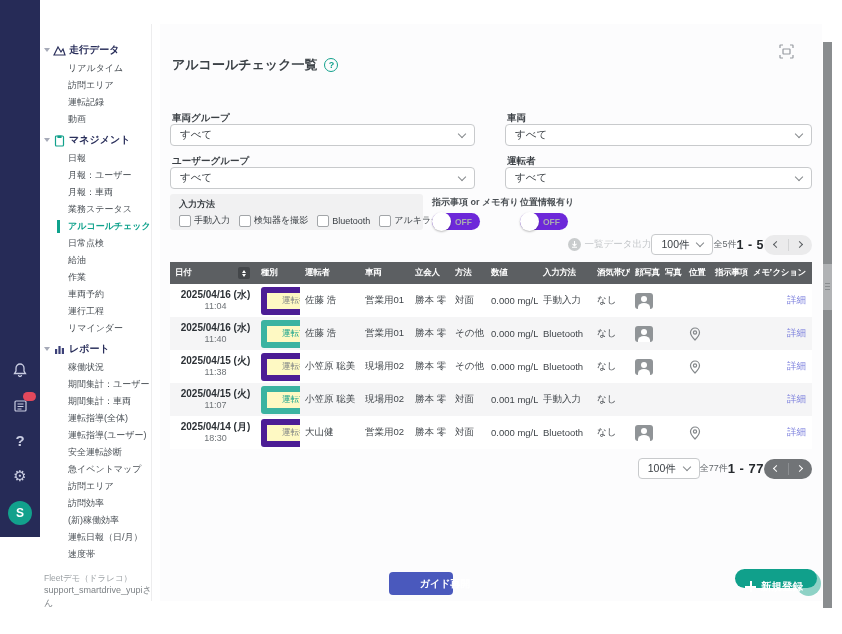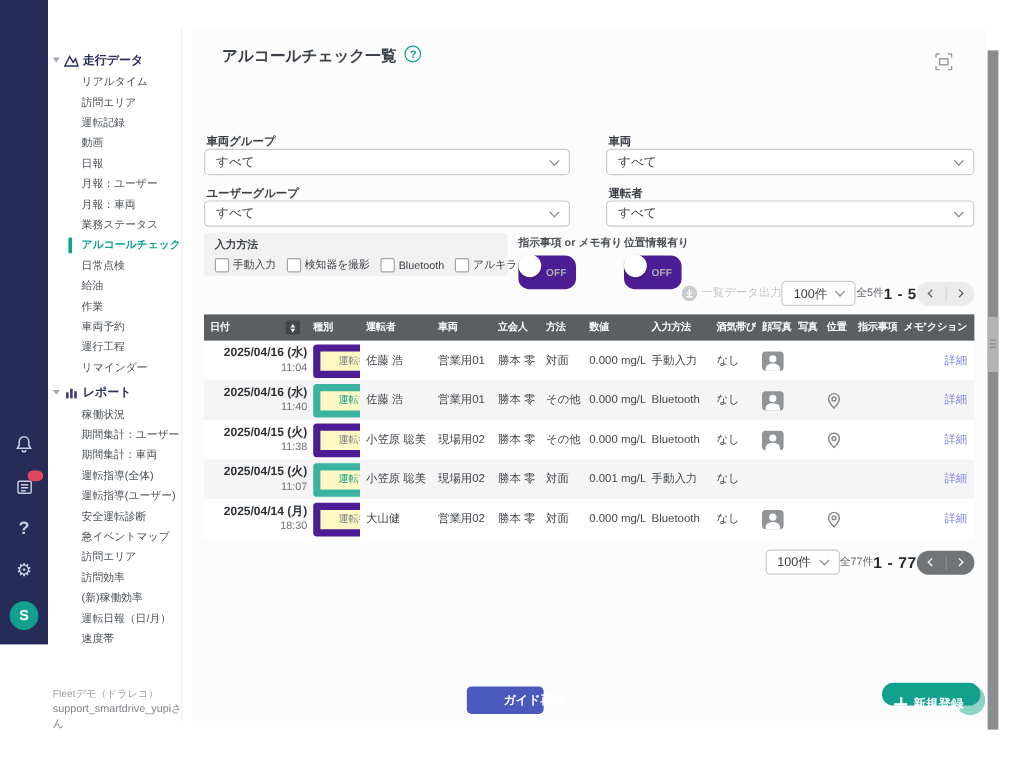--- a/index.html
+++ b/index.html
@@ -30,21 +30,21 @@
     color:#4a5056; white-space:nowrap; cursor:pointer; }
   .nav-item.active { color:#0fa28c; font-weight:bold; }
   .nav-item.active::before { content:""; position:absolute; left:17px; top:2px; bottom:2px; width:3px; background:#0fa28c; }
   .side-footer { position:absolute; left:44px; top:572px; width:116px; line-height:1.45; }
   .sf1 { font-size:8.5px; color:#9ba0a4; }
   .sf2 { font-size:9px; color:#7d8286; }
 
   
   .main { position:absolute; left:160px; top:24px; width:662px; height:577px; background:#fcfcfd; }
   .expand { position:absolute; right:28px; top:20px; width:15px; height:15px; cursor:pointer; }
-  .title-row { position:absolute; left:12px; top:14px; display:flex; align-items:flex-start; gap:7px;margin-left:13px; }
+  .title-row { position:absolute; left:12px; top:32px; display:flex; align-items:center; gap:7px; }
   .page-title { font-size:13px; font-weight:600; color:#3c4247; }
   .help-circ { width:14px; height:14px; border:1.4px solid #12a18c; border-radius:50%; color:#12a18c;
     font-size:9px; font-weight:bold; display:flex; align-items:center; justify-content:center; cursor:pointer; }
   .date-pill { position:absolute; left:10px; top:53px; height:23px; border:1px solid #4db1a1; border-radius:12px;
     display:inline-flex; align-items:center; gap:7px; padding:0 13px; cursor:pointer; background:#fcfcfd; }
   .date-text { font-size:10.5px; color:#40454a; white-space:nowrap; }
 
   .fl-label { font-size:9.5px; font-weight:bold; color:#3a3f44; position:absolute; }
   .select { position:absolute; height:22px; background:#fff; border:1px solid #c8cacc; border-radius:4px;
     display:flex; align-items:center; justify-content:space-between; padding:0 9px; cursor:pointer; }
@@ -55,21 +55,21 @@
   .method-box { position:absolute; left:10px; top:170px; width:253px; height:36px; background:#f1f1f2;
     border-radius:3px; padding:4px 9px; }
   .method-label { font-size:9px; font-weight:bold; color:#3a3f44; }
   .cb-row { display:flex; align-items:center; gap:9px; margin-top:3px; }
   .cb { display:flex; align-items:center; gap:3px; cursor:pointer; }
   .cb .box { width:12px; height:12px; background:#fff; border:1px solid #a3a6a9; border-radius:2px; }
   .cb .cb-label { font-size:9px; color:#3c4146; white-space:nowrap; }
 
   .toggle-group { position:absolute; top:172px; }
   .tg-label { font-size:9px; font-weight:bold; color:#4a4f54; white-space:nowrap; }
-  .toggle { margin-top:4px; width:48px; height:28px; background:#4c1d95; border-radius:9px; position:relative;
+  .toggle { margin-top:4px; width:48px; height:17px; background:#6d28d9; border-radius:9px; position:relative;
     display:flex; align-items:center; cursor:pointer; }
   .knob { position:absolute; left:0; top:-1px; width:19px; height:19px; border-radius:50%; background:#fff;
     box-shadow:0 1px 2px rgba(0,0,0,.25); }
   .tg-state { margin-left:23px; font-size:8.5px; font-weight:bold; color:#a9acaf; }
 
   .controls-row { position:absolute; right:10px; top:210px; display:flex; align-items:center; }
   .export { display:flex; align-items:center; gap:4px; cursor:pointer; }
   .export-label { font-size:9.5px; color:#c3c6c9; }
   .mini-select { position:static; width:62px; height:21px; }
   .count-label { font-size:9px; color:#62676b; }
@@ -96,21 +96,21 @@
   .sort-btn { width:12px; height:12px; background:#44474a; border-radius:2px; display:flex; flex-direction:column;
     align-items:center; justify-content:center; gap:1px; cursor:pointer; }
   .sort-btn i { display:block; width:0; height:0; border-left:2.5px solid transparent; border-right:2.5px solid transparent; }
   .sort-up { border-bottom:3px solid #fff; }
   .sort-down { border-top:3px solid #fff; }
   .trow { height:33px; background:#fff; }
   .trow:nth-child(odd) { background:#f5f5f6; }
   .td { display:flex; align-items:center; padding-left:5px; font-size:9.5px; color:#41464b;
     white-space:nowrap; overflow:hidden; }
   .td.right { justify-content:flex-end; padding-right:6px; overflow:visible; }
-  .td-date { flex-direction:column; align-items:flex-end; justify-content:center; line-height:1.25; }
+  .td-date { flex-direction:column; align-items:center; justify-content:center; line-height:1.25; }
   .d1 { font-size:10px; font-weight:bold; color:#2c3136; }
   .d2 { font-size:9px; color:#6e7377; }
   .badge { font-size:8.5px; padding:2px 15px; border-radius:3px; border:6px solid #4c1d95; color:#7c8184; background:#fef9c3; }
   .badge[data-variant="pre"] { border-color:#3bb3a1; color:#12a18c; }
   .face-icon { position:relative; width:18px; height:16px; background:#909497; border-radius:3px; overflow:hidden; }
   .face-icon .head { position:absolute; left:6px; top:3px; width:6px; height:6px; border-radius:50%; background:#fff; }
   .face-icon .shoulders { position:absolute; left:3px; top:10px; width:12px; height:8px; border-radius:50% 50% 0 0; background:#fff; }
   .detail-link { font-size:9.5px; color:#7b7fdd; cursor:pointer; }
 
   
@@ -180,20 +180,30 @@
           <path d="M1 11 L5 3 L8 8 L10 5 L12 11 z"></path>
         </svg>
       </span>
       <span class="sec-label">走行データ</span>
     </div>
     <div class="nav-item">リアルタイム</div>
     <div class="nav-item">訪問エリア</div>
     <div class="nav-item">運転記録</div>
     <div class="nav-item">動画</div>
 
+    <div class="sec-head">
+      <span class="sec-chev"></span>
+      <span class="sec-ic">
+        <svg width="13" height="13" viewBox="0 0 13 13" fill="none" stroke="#12a18c" stroke-width="1.2">
+          <rect x="2.5" y="2" width="8" height="10" rx="1"></rect>
+          <path d="M5 2 h3 v1.5 h-3 z" fill="#12a18c"></path>
+        </svg>
+      </span>
+      <span class="sec-label">マネジメント</span>
+    </div>
     <div class="nav-item">日報</div>
     <div class="nav-item">月報：ユーザー</div>
     <div class="nav-item">月報：車両</div>
     <div class="nav-item">業務ステータス</div>
     <div class="nav-item active">アルコールチェック</div>
     <div class="nav-item">日常点検</div>
     <div class="nav-item">給油</div>
     <div class="nav-item">作業</div>
     <div class="nav-item">車両予約</div>
     <div class="nav-item">運行工程</div>

